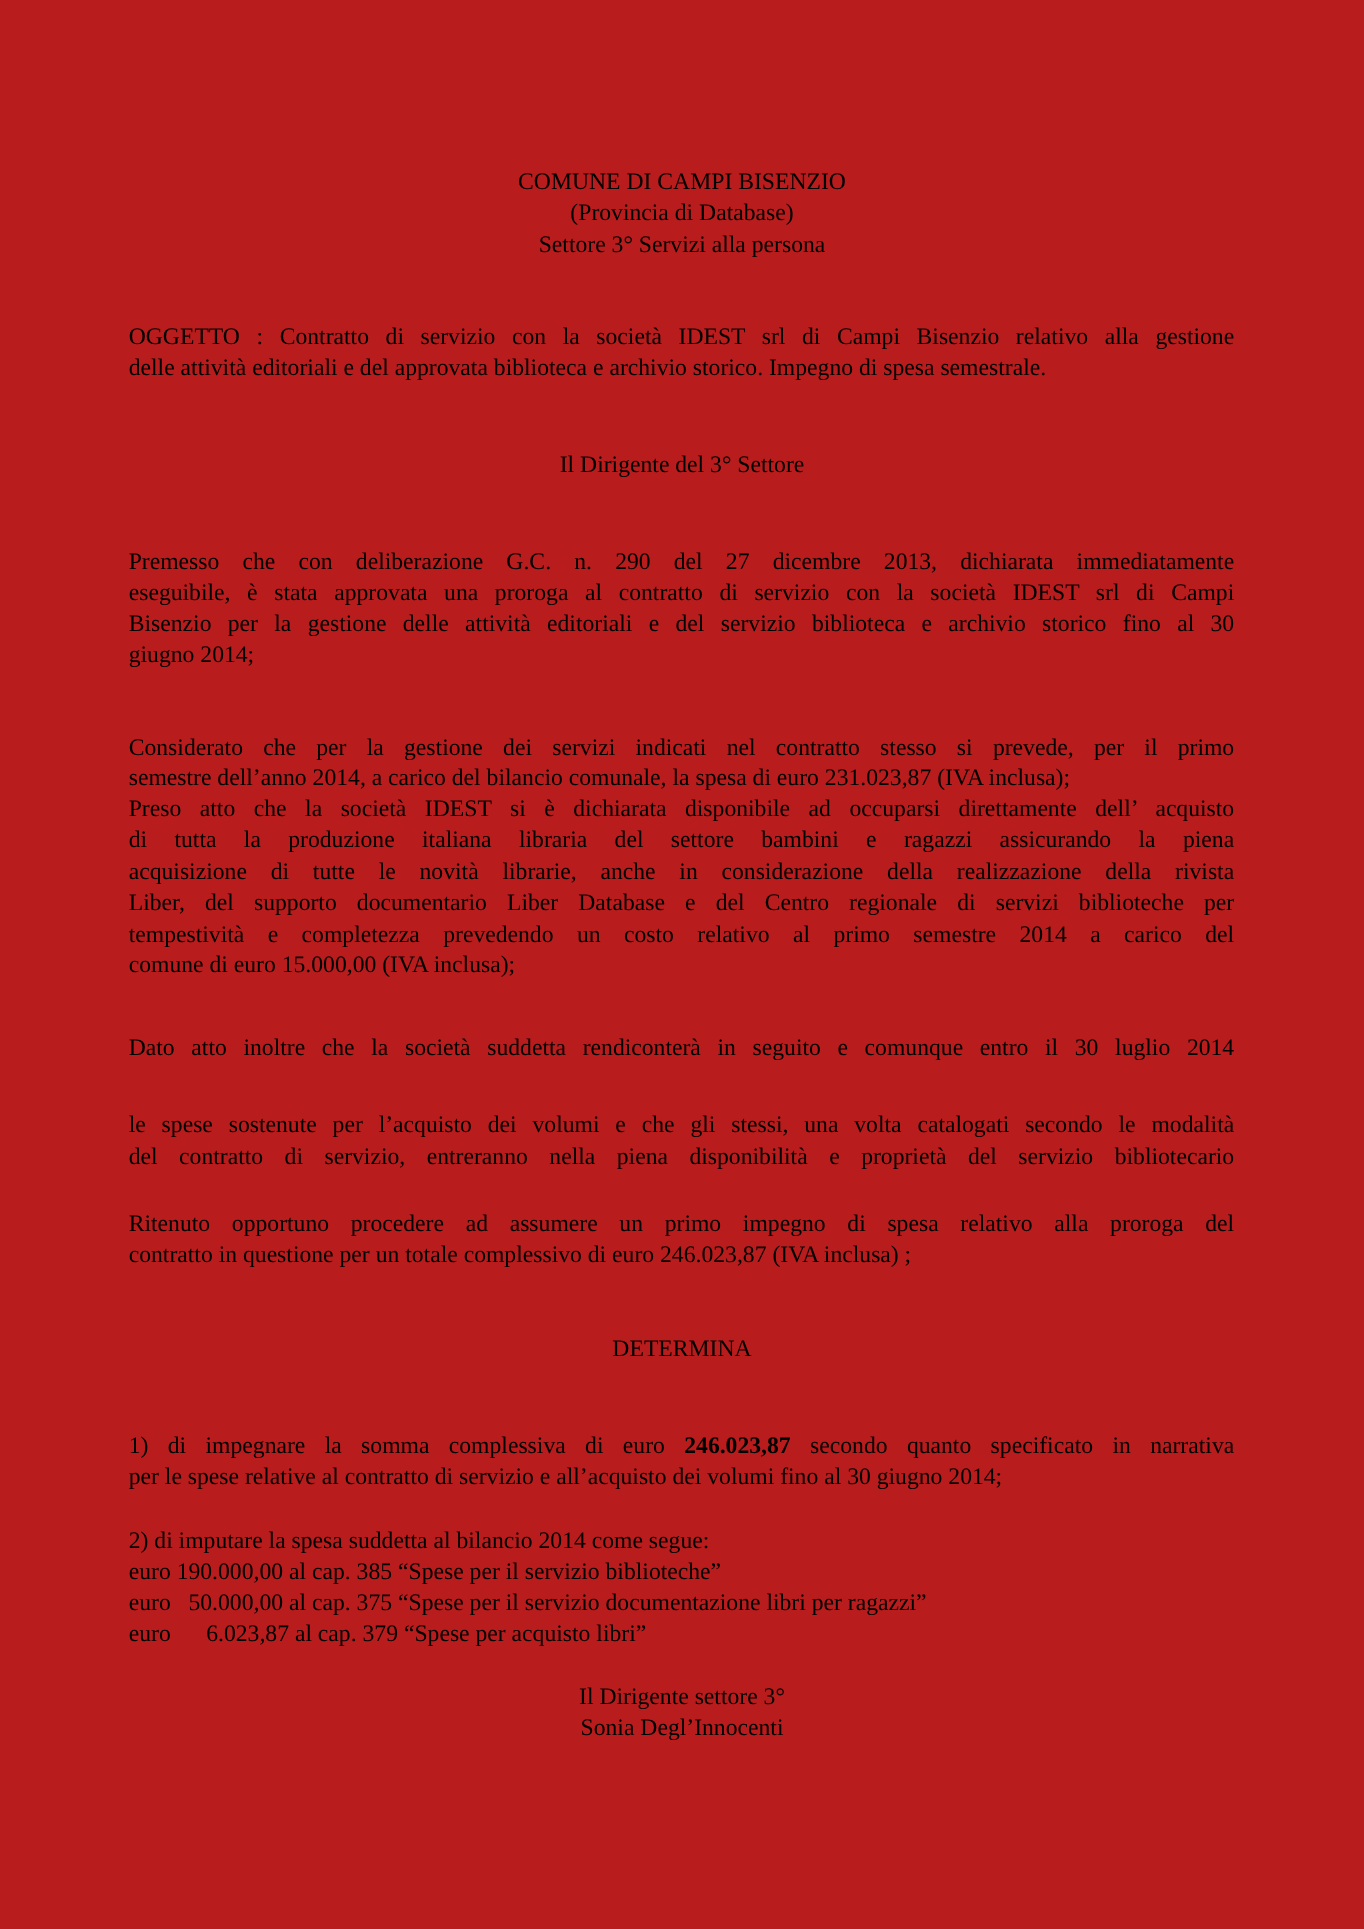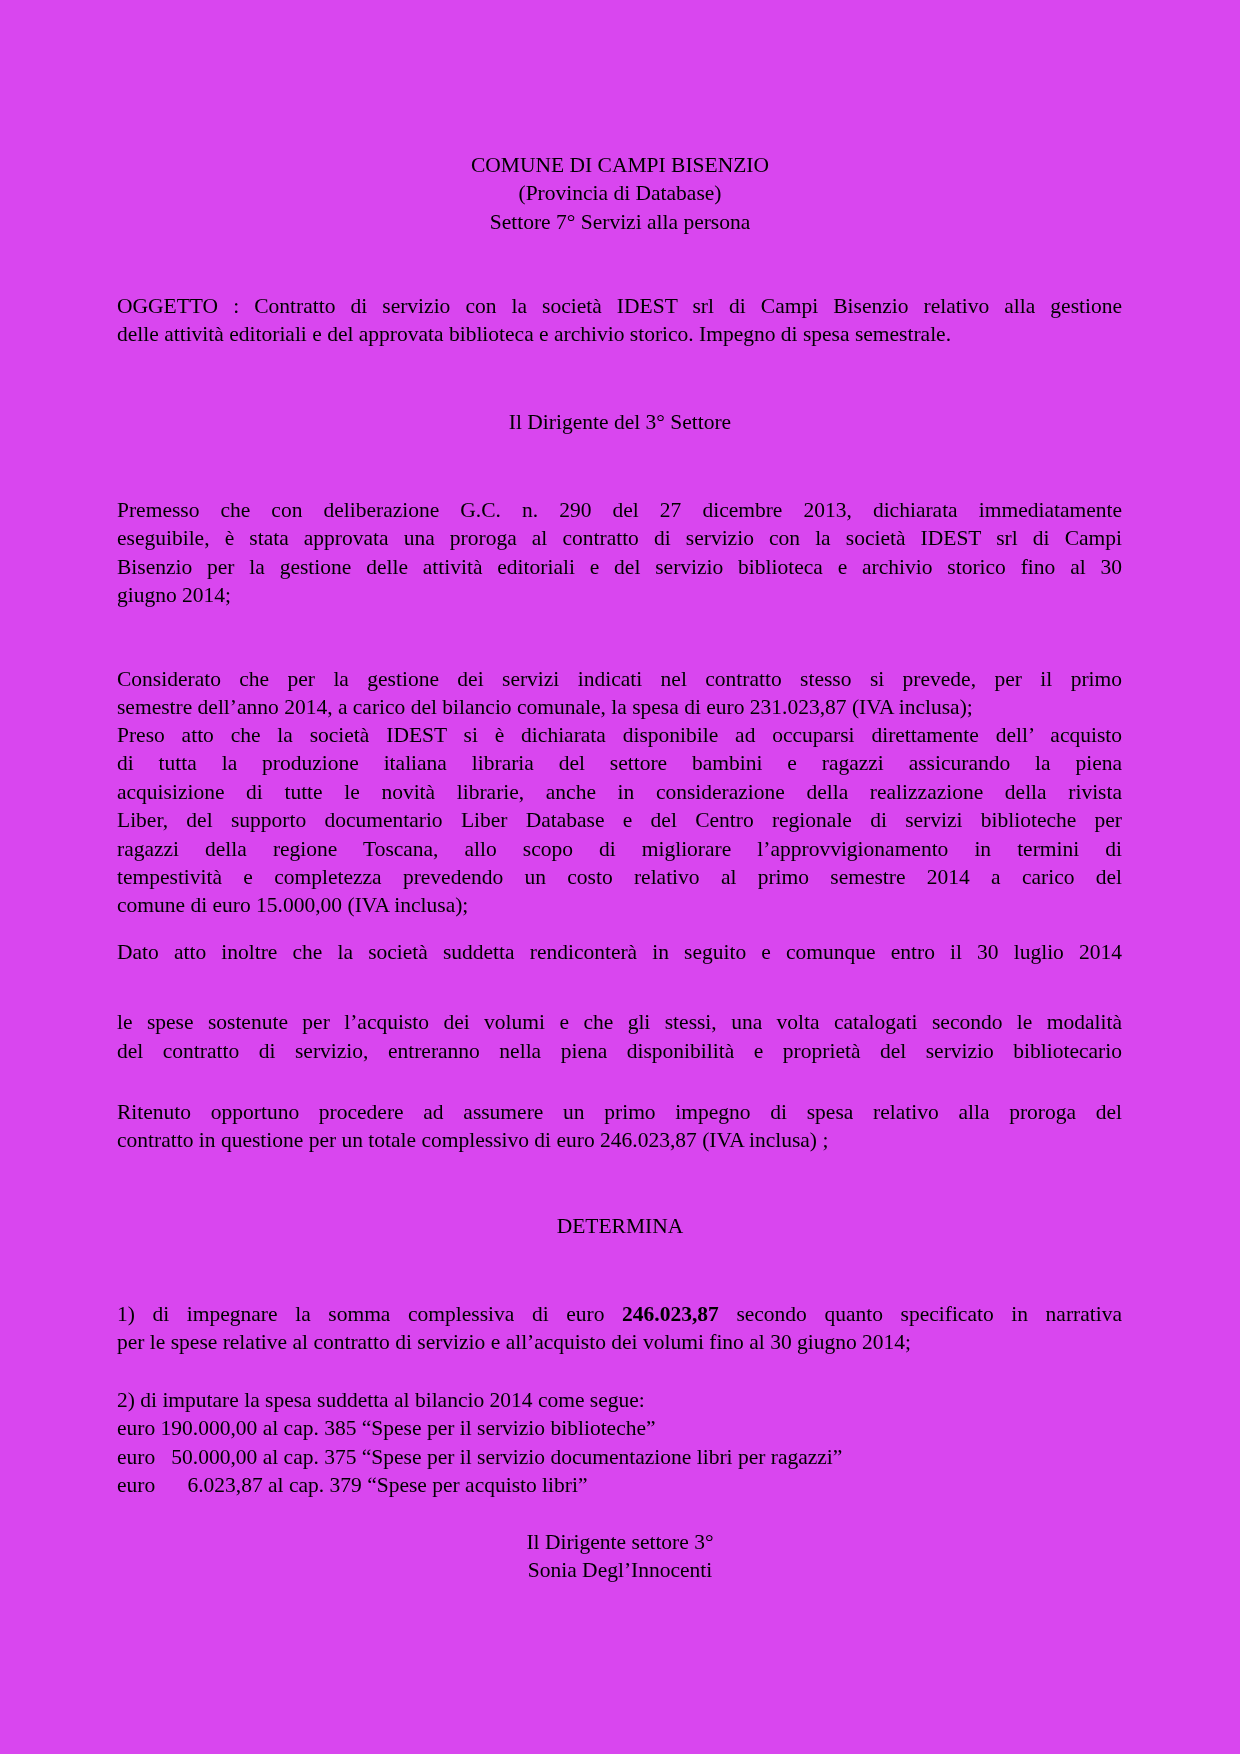--- a/index.html
+++ b/index.html
@@ -1,34 +1,34 @@
 <!DOCTYPE html>
 <html><head>
   <meta charset="utf-8">
   <style>
     html, body { margin: 0; padding: 0; background: #ffffff; }
     body { width: 1240px; height: 1754px; position: relative; overflow: hidden;
       font-family: "Liberation Serif", "DejaVu Serif", serif; color: #000; font-size: 21.5px; }
-    .page { position: absolute; left: 0; top: 0; width: 1240px; height: 1754px; background: #d946ef; }
+    .page { position: absolute; left: 0; top: 0; width: 1240px; height: 1754px; background: #b91c1c; }
     .blk { position: absolute; left: 117px; width: 1005px; line-height: 28.4px; }
     .center { text-align: center; left: 0; width: 1240px; }
     .line { display: block; white-space: nowrap; }
     .jline { display: block; text-align: justify; text-align-last: justify; white-space: nowrap; }
     b { font-weight: bold; }
     .pre { white-space: pre; }
   </style>
 </head>
 <body>
 
 <div class="page">
 
   <div class="blk center" style="top:151px;">
     <span class="line">COMUNE DI CAMPI BISENZIO</span>
     <span class="line">(Provincia di Database)</span>
-    <span class="line">Settore 7° Servizi alla persona</span>
+    <span class="line">Settore 3° Servizi alla persona</span>
   </div>
 
   <div class="blk" style="top:292px;">
     <span class="jline" style="white-space: normal; width: 1005px;">OGGETTO : Contratto di servizio con la società IDEST srl di Campi Bisenzio relativo alla gestione</span>
     <span class="line">delle attività editoriali e del approvata biblioteca e archivio storico. Impegno di spesa semestrale.</span>
   </div>
 
   <div class="blk center" style="top:408px;">
     <span class="line">Il Dirigente del 3° Settore</span>
   </div>
@@ -43,21 +43,20 @@
   <div class="blk" style="top:636px;">
     <span class="jline" style="white-space: normal; width: 1005px; margin-top: 29px;">Considerato che per la gestione dei servizi indicati nel contratto stesso si prevede, per il primo</span>
     <span class="line">semestre dell’anno 2014, a carico del bilancio comunale, la spesa di euro 231.023,87 (IVA inclusa);</span>
   </div>
 
   <div class="blk" style="top:721px;">
     <span class="jline" style="white-space: normal; width: 1005px;">Preso atto che la società IDEST si è dichiarata disponibile ad occuparsi direttamente dell’ acquisto</span>
     <span class="jline" style="white-space: normal; width: 1005px;">di tutta la produzione italiana libraria del settore bambini e ragazzi assicurando la piena</span>
     <span class="jline" style="white-space: normal; width: 1005px;">acquisizione di tutte le novità librarie, anche in considerazione della realizzazione della rivista</span>
     <span class="jline" style="white-space: normal; width: 1005px;">Liber, del supporto documentario Liber Database e del Centro regionale di servizi biblioteche per</span>
-    <span class="jline" style="white-space: normal; width: 1005px;">ragazzi della regione Toscana, allo scopo di migliorare l’approvvigionamento in termini di</span>
     <span class="jline" style="white-space: normal; width: 1005px;">tempestività e completezza prevedendo un costo relativo al primo semestre 2014 a carico del</span>
     <span class="line">comune di euro 15.000,00 (IVA inclusa);</span>
   </div>
 
   <div class="blk" style="top:938px;">
     <span class="jline" style="white-space: normal; width: 1005px;">Dato atto inoltre che la società suddetta rendiconterà in seguito e comunque entro il 30 luglio 2014</span>
     <span class="jline" style="white-space: normal; width: 1005px; margin-top: 42px;">le spese sostenute per l’acquisto dei volumi e che gli stessi, una volta catalogati secondo le modalità</span>
     <span class="jline" style="white-space: normal; width: 1005px;">del contratto di servizio, entreranno nella piena disponibilità e proprietà del servizio bibliotecario</span>
   </div>
 

